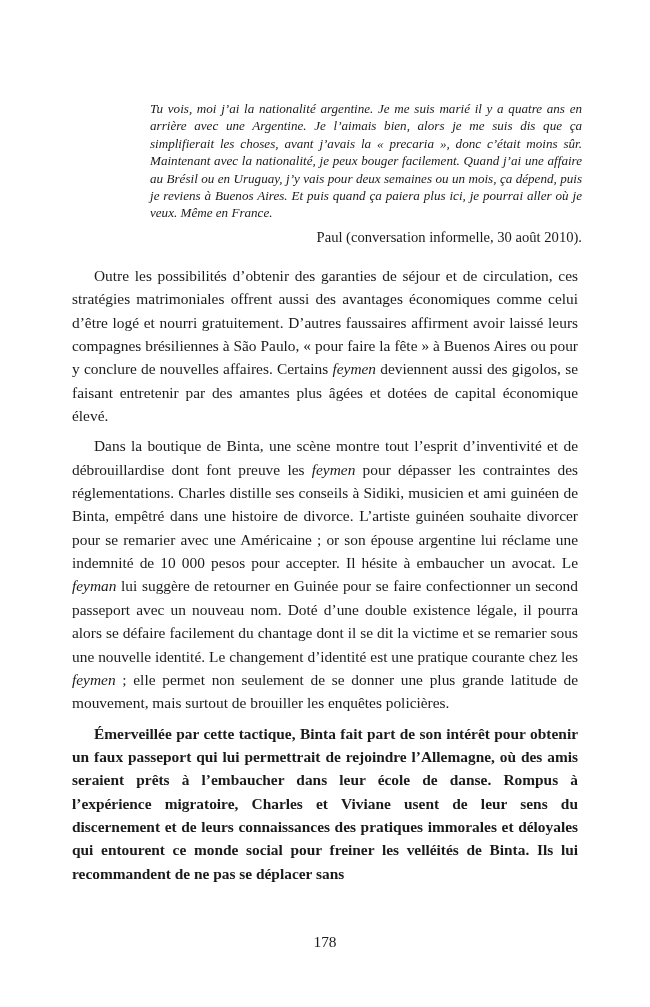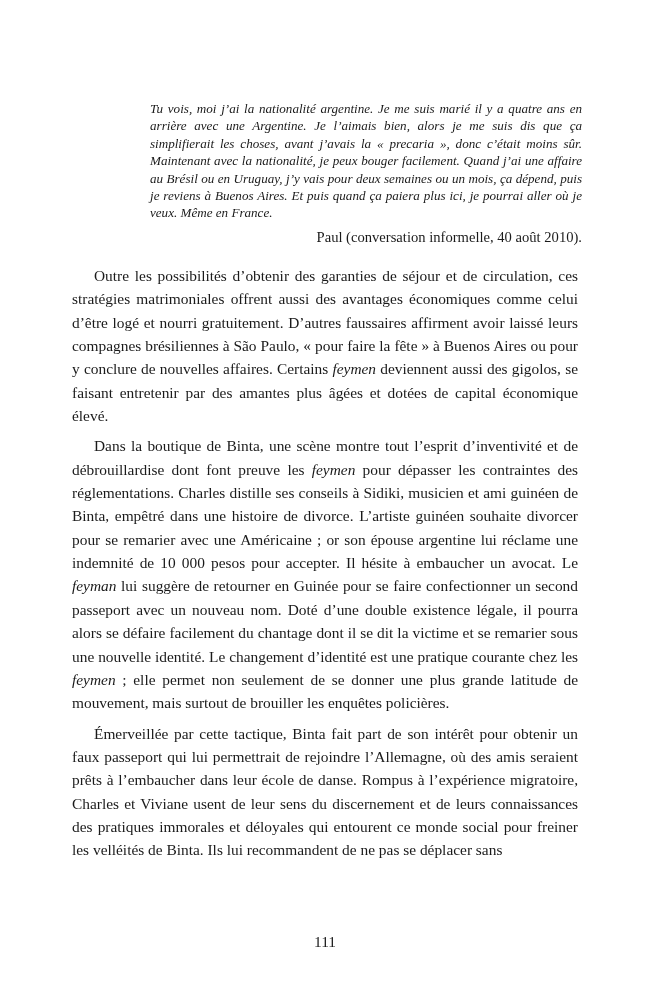--- a/index.html
+++ b/index.html
@@ -57,45 +57,45 @@
   }
   .para {
     font-size: 15.4px;
     line-height: 23.35px;
     text-align: justify;
     text-align-last: left;
     margin: 0 0 7px 0;
     text-indent: 22px;
     hyphens: none;
   }
-  .para:last-child { margin-bottom: 4px; }
+  .para:last-child { margin-bottom: 4px; font-weight: bold; }
   .it { font-style: italic; margin-top: 9px; }
 
   
   .folio {
     position: absolute;
     left: 0;
     top: 932px;
     width: 650px;
     text-align: center;
     font-size: 15.4px;
     line-height: 20px;
   }
 </style>
 </head>
 <body>
 
 <div class="page">
 
   <blockquote class="epigraph">
     <p class="epigraph-text">Tu vois, moi j’ai la nationalité argentine. Je me suis marié il y a quatre ans en arrière avec une Argentine. Je l’aimais bien, alors je me suis dis que ça simplifierait les choses, avant j’avais la « precaria », donc c’était moins sûr. Maintenant avec la nationalité, je peux bouger facilement. Quand j’ai une affaire au Brésil ou en Uruguay, j’y vais pour deux semaines ou un mois, ça dépend, puis je reviens à Buenos Aires. Et puis quand ça paiera plus ici, je pourrai aller où je veux. Même en France.</p>
-    <p class="epigraph-attribution">Paul (conversation informelle, 40 août 2010).</p>
+    <p class="epigraph-attribution">Paul (conversation informelle, 30 août 2010).</p>
   </blockquote>
 
   <div class="body-text">
     <p class="para"><span>Outre les possibilités d’obtenir des garanties de séjour et de circulation, ces stratégies matrimoniales offrent aussi des avantages économiques comme celui d’être logé et nourri gratuitement. D’autres faussaires affirment avoir laissé leurs compagnes brésiliennes à São Paulo, « pour faire la fête » à Buenos Aires ou pour y conclure de nouvelles affaires. Certains </span><span class="it">feymen</span><span> deviennent aussi des gigolos, se faisant entretenir par des amantes plus âgées et dotées de capital économique élevé.</span></p>
     <p class="para"><span>Dans la boutique de Binta, une scène montre tout l’esprit d’inventivité et de débrouillardise dont font preuve les </span><span class="it">feymen</span><span> pour dépasser les contraintes des réglementations. Charles distille ses conseils à Sidiki, musicien et ami guinéen de Binta, empêtré dans une histoire de divorce. L’artiste guinéen souhaite divorcer pour se remarier avec une Américaine ; or son épouse argentine lui réclame une indemnité de 10 000 pesos pour accepter. Il hésite à embaucher un avocat. Le </span><span class="it">feyman</span><span> lui suggère de retourner en Guinée pour se faire confectionner un second passeport avec un nouveau nom. Doté d’une double existence légale, il pourra alors se défaire facilement du chantage dont il se dit la victime et se remarier sous une nouvelle identité. Le changement d’identité est une pratique courante chez les </span><span class="it">feymen</span><span> ; elle permet non seulement de se donner une plus grande latitude de mouvement, mais surtout de brouiller les enquêtes policières.</span></p>
     <p class="para"><span>Émerveillée par cette tactique, Binta fait part de son intérêt pour obtenir un faux passeport qui lui permettrait de rejoindre l’Allemagne, où des amis seraient prêts à l’embaucher dans leur école de danse. Rompus à l’expérience migratoire, Charles et Viviane usent de leur sens du discernement et de leurs connaissances des pratiques immorales et déloyales qui entourent ce monde social pour freiner les velléités de Binta. Ils lui recommandent de ne pas se déplacer sans</span></p>
   </div>
 
-  <div class="folio">111</div>
+  <div class="folio">178</div>
 
 </div>
 
 </body></html>

